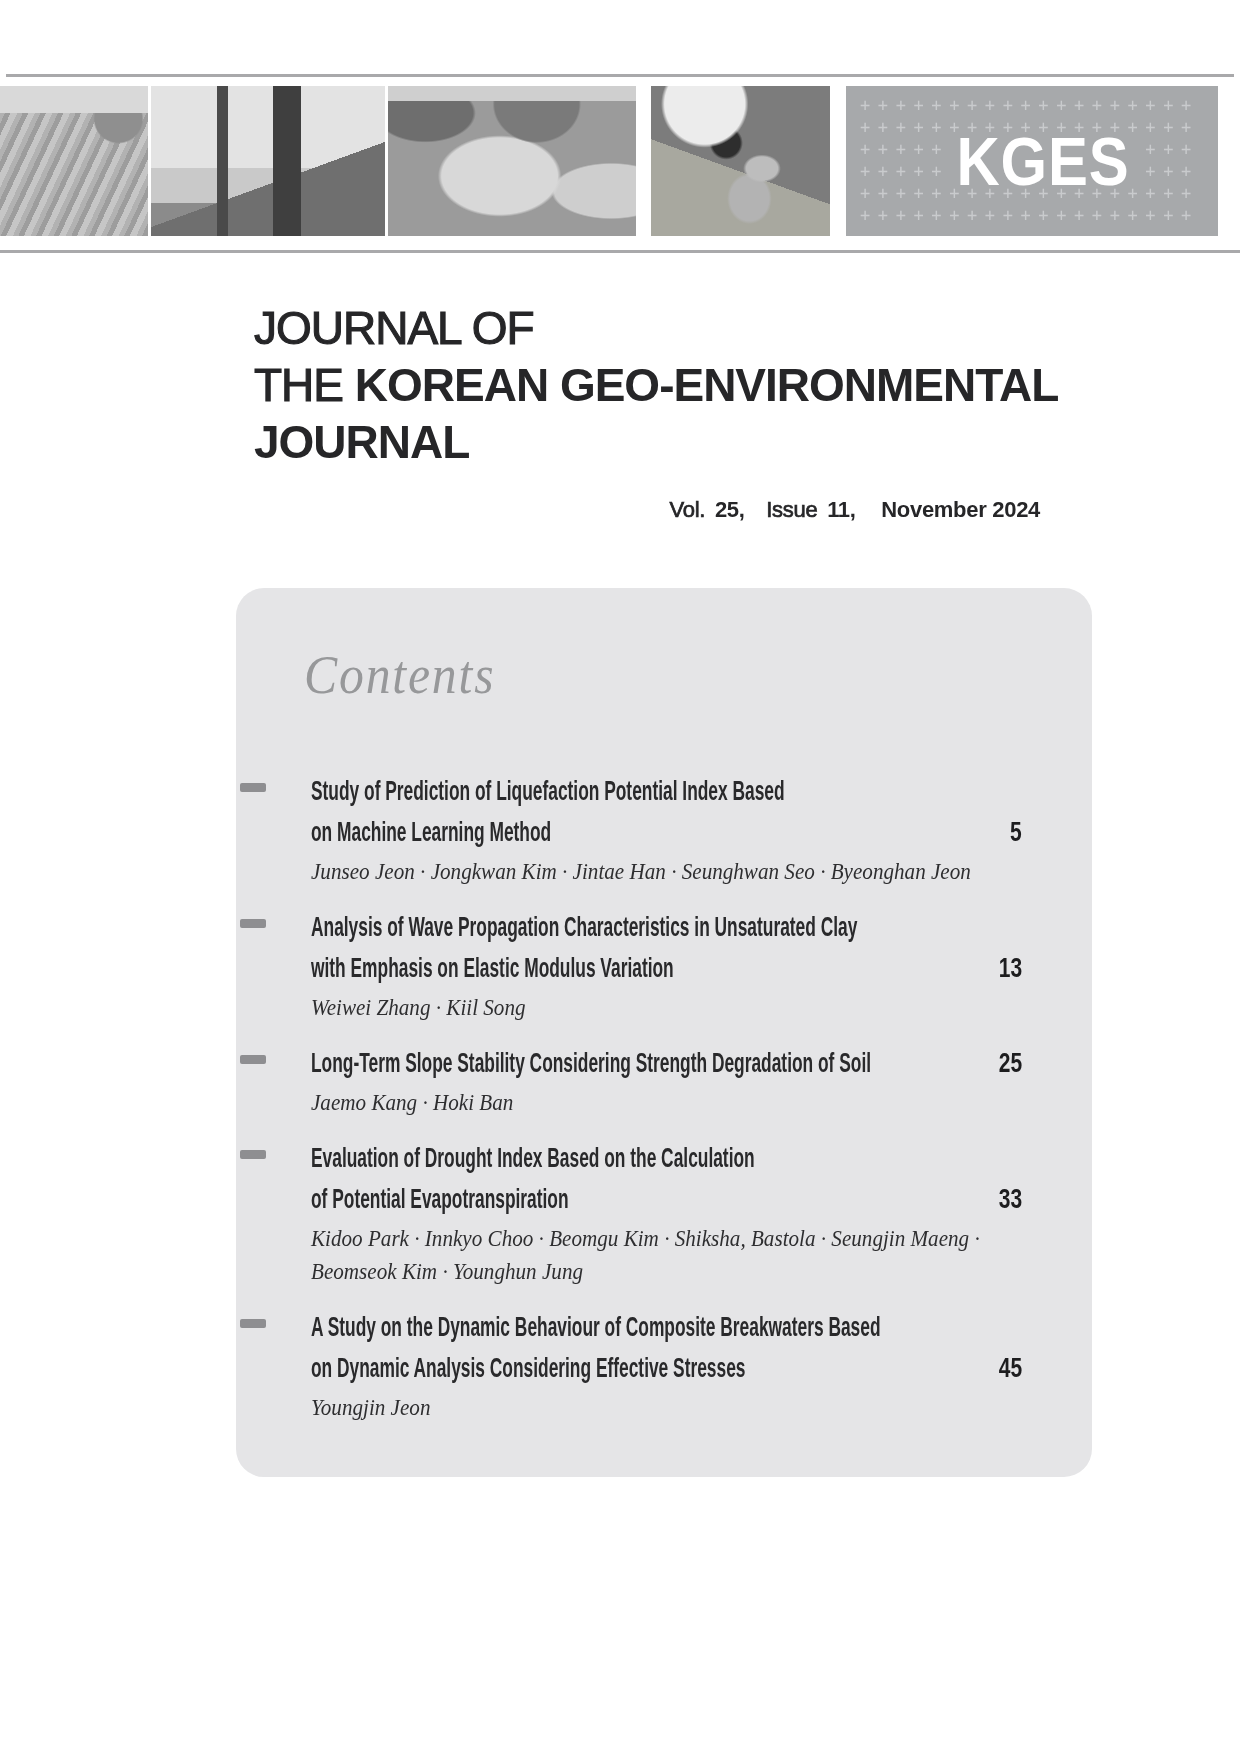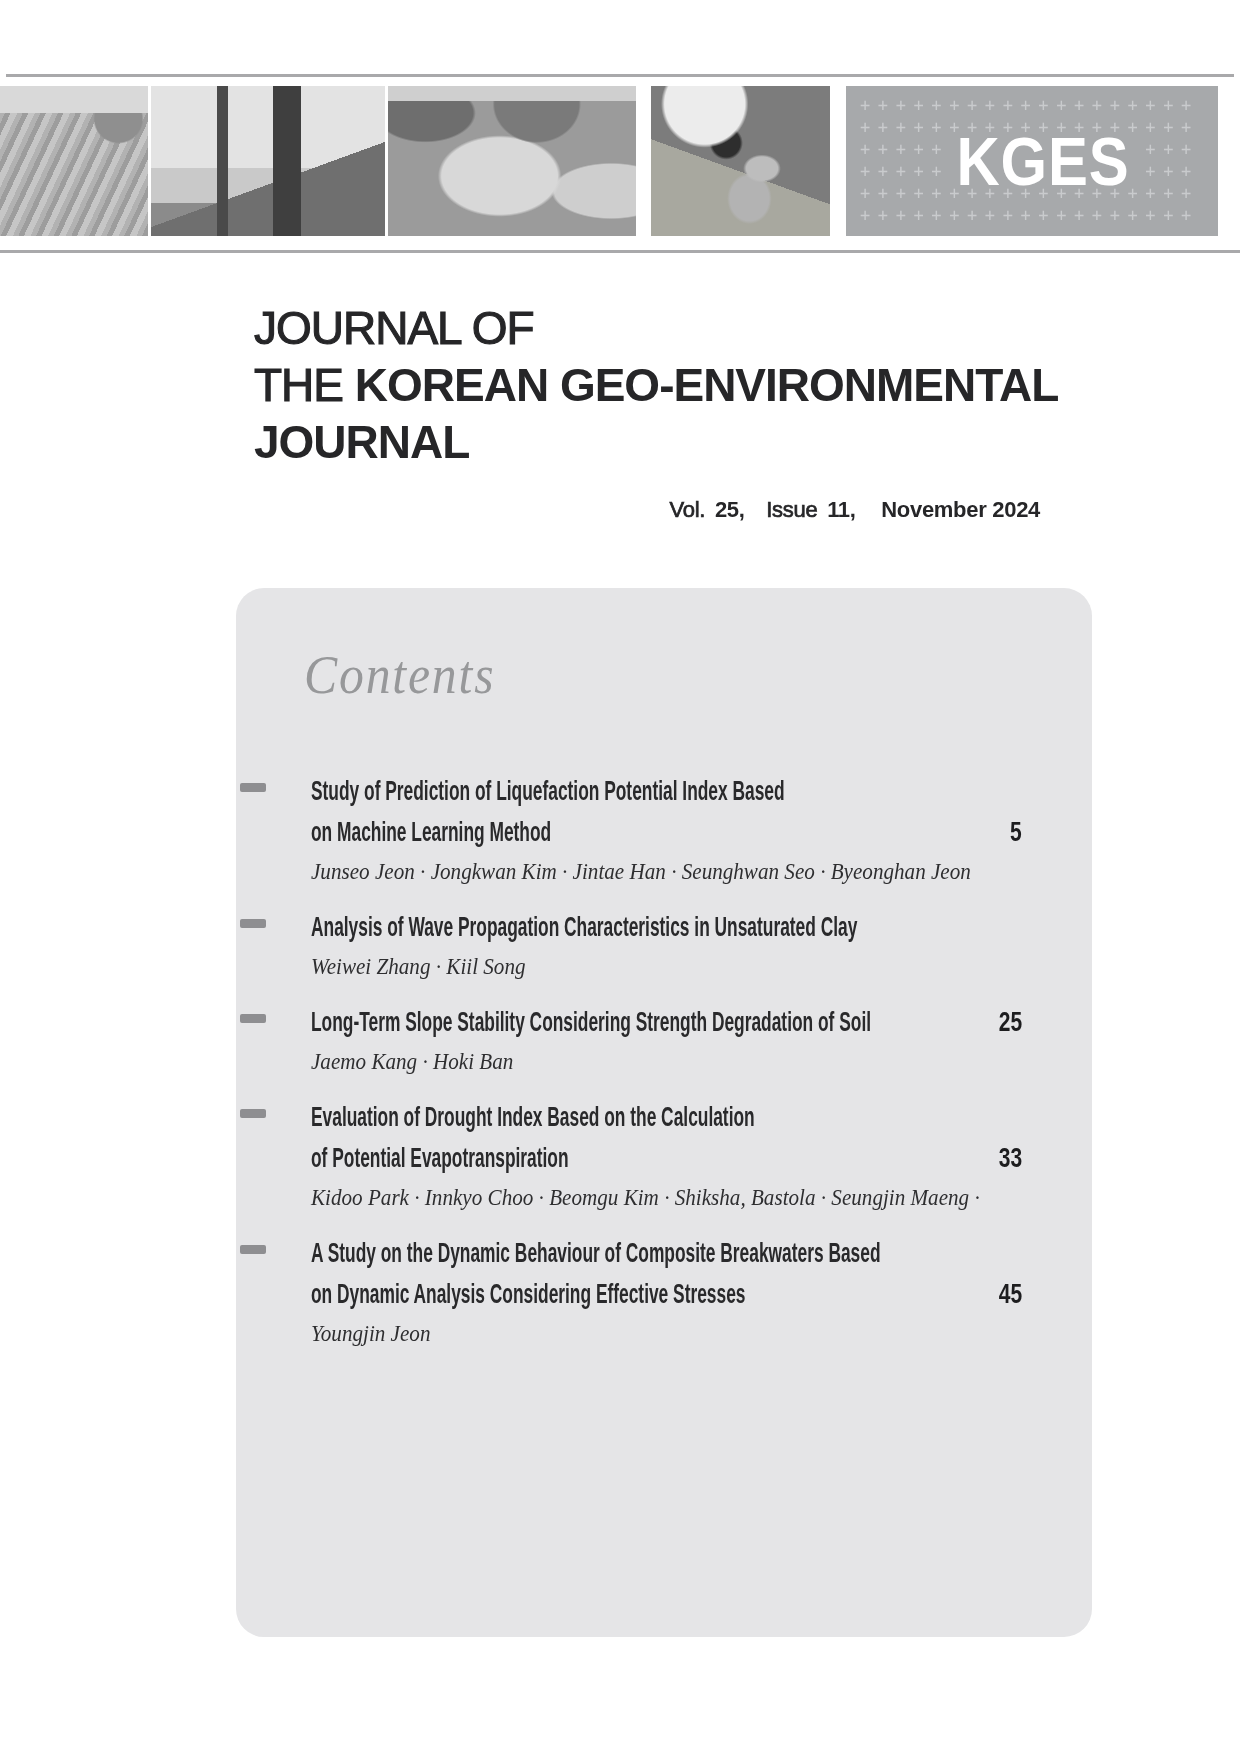--- a/index.html
+++ b/index.html
@@ -68,21 +68,21 @@
   .mh-med  { font-weight:400; -webkit-text-stroke:1.1px #262628; }
   .mh-bold { font-weight:700; }
 
   .issue-line { position:absolute; top:497px; right:200px; font-size:22px;
     color:#262628; white-space:nowrap; letter-spacing:-0.3px; }
   .il-reg  { font-weight:400; -webkit-text-stroke:0.7px #262628; }
   .il-bold { font-weight:700; margin-left:4px; }
   .il-sp   { display:inline-block; width:10px; }
 
   
-  .contents-box { position:absolute; left:236px; top:588px; width:856px; height:1049px;
+  .contents-box { position:absolute; left:236px; top:588px; width:856px; height:889px;
     background:#e5e5e7; border-radius:28px; }
   .contents-heading {
     margin:56px 0 0 68px; display:inline-block;
     font-family:"Liberation Serif", serif; font-style:italic;
     font-size:54px; color:#97989a; letter-spacing:2px;
     transform:scaleX(0.92); transform-origin:0 50%;
   }
   .entries { position:relative; margin-top:64px; padding:0 70px 0 75px; }
   .entry { position:relative; margin-bottom:18px; }
   .dash {
@@ -159,20 +159,24 @@
       <div class="authors">
         <div class="a-line"><span class="a-text">Junseo Jeon · Jongkwan Kim · Jintae Han · Seunghwan Seo · Byeonghan Jeon</span></div>
       </div>
     </div>
 
     <div class="entry">
       <div class="dash"></div>
       <div class="t-line">
         <span class="t-text">Analysis of Wave Propagation Characteristics in Unsaturated Clay</span>
       </div>
+      <div class="t-line">
+        <span class="t-text">with Emphasis on Elastic Modulus Variation</span>
+        <span class="page-num">13</span>
+      </div>
       <div class="authors">
         <div class="a-line"><span class="a-text">Weiwei Zhang · Kiil Song</span></div>
       </div>
     </div>
 
     <div class="entry">
       <div class="dash"></div>
       <div class="t-line">
         <span class="t-text">Long-Term Slope Stability Considering Strength Degradation of Soil</span>
         <span class="page-num">25</span>
@@ -186,20 +190,21 @@
       <div class="dash"></div>
       <div class="t-line">
         <span class="t-text">Evaluation of Drought Index Based on the Calculation</span>
       </div>
       <div class="t-line">
         <span class="t-text">of Potential Evapotranspiration</span>
         <span class="page-num">33</span>
       </div>
       <div class="authors">
         <div class="a-line"><span class="a-text">Kidoo Park · Innkyo Choo · Beomgu Kim · Shiksha, Bastola · Seungjin Maeng ·</span></div>
+        <div class="a-line"><span class="a-text">Beomseok Kim · Younghun Jung</span></div>
       </div>
     </div>
 
     <div class="entry">
       <div class="dash"></div>
       <div class="t-line">
         <span class="t-text">A Study on the Dynamic Behaviour of Composite Breakwaters Based</span>
       </div>
       <div class="t-line">
         <span class="t-text">on Dynamic Analysis Considering Effective Stresses</span>

